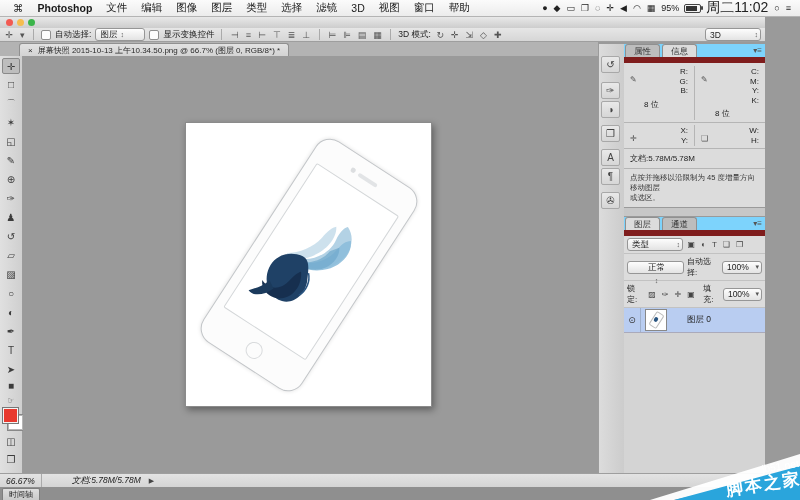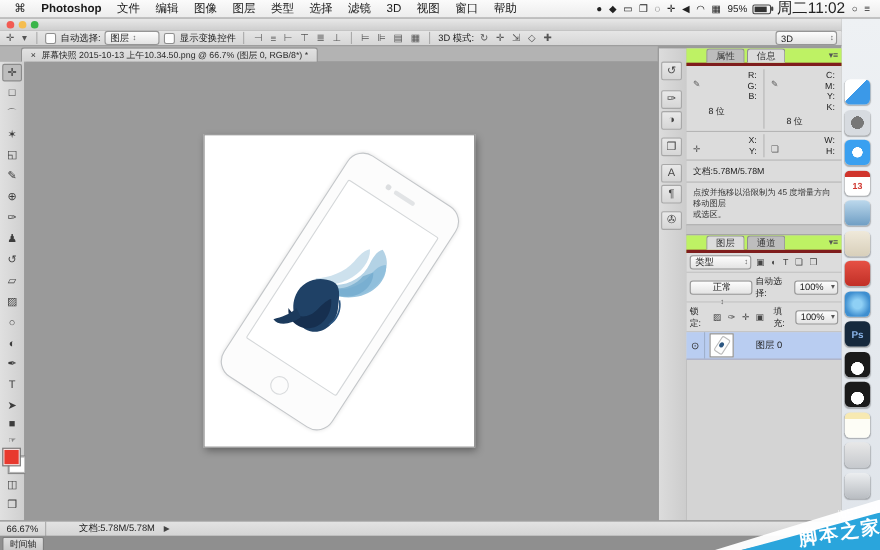--- a/index.html
+++ b/index.html
@@ -71,22 +71,22 @@
 
   
   #iconstrip{left:598px;top:44px;width:25px;height:429px;background:linear-gradient(90deg,#dcdcdc,#cccccc);
              border-left:1px solid #9b9b9b;border-right:1px solid #9b9b9b;}
   .stripicon{position:absolute;left:2px;width:19px;height:17px;border:1px solid #a8a8a8;border-radius:2px;
              background:linear-gradient(#e9e9e9,#d6d6d6);text-align:center;font-size:10px;line-height:16px;
              color:#444;box-sizing:border-box;}
 
   
   #panels{left:624px;top:44px;width:141px;height:429px;background:#d4d4d4;font-size:8.5px;color:#222;}
-  .ptabrow{height:13px;background:#bef264;display:flex;align-items:flex-end;padding-left:18px;gap:2px;
-           border-bottom:3px solid #7f1d1d;}
+  .ptabrow{height:13px;background:#7dd3fc;display:flex;align-items:flex-end;padding-left:1px;gap:2px;
+           border-bottom:6px solid #7f1d1d;}
   .ptab{height:12px;padding:0 8px;font-size:8.5px;line-height:12px;border:1px solid #909090;border-bottom:none;
         border-radius:3px 3px 0 0;background:#bdbdbd;color:#333;}
   .ptab.active{background:#dcdcdc;}
   .pmenu{margin-left:auto;margin-right:3px;font-size:8px;color:#555;line-height:12px;}
 
   
   #info-body{background:#dcdcdc;border-bottom:1px solid #9a9a9a;padding:3px 0 2px 0;}
   .info-cols{display:flex;}
   .info-col{flex:1;padding:1px 6px;}
   .info-col + .info-col{border-left:1px solid #b5b5b5;}
@@ -104,21 +104,21 @@
   .layer-row{display:flex;align-items:center;height:24px;background:#b9cdf1;border-bottom:1px solid #aab;}
   .eyecell{width:16px;text-align:center;font-size:9px;color:#333;border-right:1px solid #9fb0cc;height:24px;line-height:24px;}
   .thumb{width:20px;height:20px;background:#fff;border:1px solid #888;margin:0 4px;position:relative;overflow:hidden;}
   .thumb .miniphone{position:absolute;left:6px;top:2px;width:7px;height:14px;border:1px solid #bbb;border-radius:2px;
                     transform:rotate(33deg);background:#fdfdfd;}
   .thumb .minifish{position:absolute;left:8px;top:7px;width:4px;height:5px;background:#2a5580;border-radius:50%;transform:rotate(33deg);}
   .layer-name{font-size:8.5px;margin-left:16px;}
 
   
   #statusbar{left:0;top:473px;width:765px;height:14px;background:linear-gradient(#e3e3e3,#d3d3d3);
-             border-top:1px solid #9e9e9e;display:flex;align-items:center;font-size:8.5px;color:#222;}
+             border-top:1px solid #9e9e9e;display:flex;align-items:center;font-size:8.5px;color:#222;font-style:italic;}
   #statusbar .zoombox{padding:0 6px;border-right:1px solid #aaa;height:14px;line-height:14px;}
   #statusbar .docinfo{margin-left:30px;}
   #statusbar .arrow{margin-left:8px;font-size:7px;color:#444;}
   #timelinestrip{left:0;top:487px;width:765px;height:13px;background:#8f8f8f;}
   #timelinetab{position:absolute;left:2px;top:1px;height:12px;background:linear-gradient(#dedede,#c8c8c8);
                border:1px solid #7e7e7e;border-bottom:none;border-radius:2px 2px 0 0;font-size:8px;
                line-height:12px;padding:0 6px;color:#222;}
 
   
   #desktop{left:765px;top:17px;width:35px;height:483px;background:linear-gradient(#eef1f4,#dfe4ea);}
@@ -168,38 +168,20 @@
     <span class="sicon">▦</span>
     <span class="sicon">95%</span>
     <span class="battery">
         <span class="fill"></span>
       </span>
     <span class="sicon" style="font-size:14px;">周二11:02</span>
     <span class="sicon">○</span>
     <span class="sicon">≡</span>
   </div>
 
-  <div id="desktop" class="abs">
-    <div class="dock">
-      <div class="dicon" style="background:linear-gradient(135deg,#fff 45%,#3b99e8 45%);"></div>
-      <div class="dicon" style="background:radial-gradient(circle,#777 35%,#d7dbe0 36%);"></div>
-      <div class="dicon" style="background:radial-gradient(circle,#fff 28%,#3aa0f0 30%);"></div>
-      <div class="dicon" style="background:#fff;color:#d0342c;border-top:6px solid #d0342c;box-sizing:border-box;font-size:8px;">13</div>
-      <div class="dicon" style="background:linear-gradient(#bcd8ec,#6f9ec4);"></div>
-      <div class="dicon" style="background:linear-gradient(#efe9da,#d8cfba);"></div>
-      <div class="dicon" style="background:linear-gradient(#e65145,#c12f26);"></div>
-      <div class="dicon" style="background:radial-gradient(circle,#8fd0f5 25%,#3f8fd0 70%);"></div>
-      <div class="dicon" style="background:#16293d;color:#8ab4e8;font-size:9px;">Ps</div>
-      <div class="dicon" style="background:radial-gradient(circle at 50% 65%,#fff 30%,#1a1a1a 32%);"></div>
-      <div class="dicon" style="background:radial-gradient(circle at 50% 65%,#fff 30%,#1a1a1a 32%);"></div>
-      <div class="dicon" style="background:linear-gradient(#f7e9b2 25%,#fdfdf6 25%);"></div>
-      <div class="dicon" style="background:linear-gradient(#e8e8e8,#c6c9cd);"></div>
-      <div class="dicon" style="background:linear-gradient(#eceef0,#b9bdc2);"></div>
-    </div>
-  </div>
 
   <div id="titlebar" class="abs">
     <span class="tl" style="left:6px;background:#f25a52;"></span>
     <span class="tl" style="left:17px;background:#f5bd4f;"></span>
     <span class="tl" style="left:28px;background:#3bb54a;"></span>
   </div>
 
   <div id="optionsbar" class="abs">
     <span class="optglyph">✛</span>
     <span class="optglyph">▾</span>

